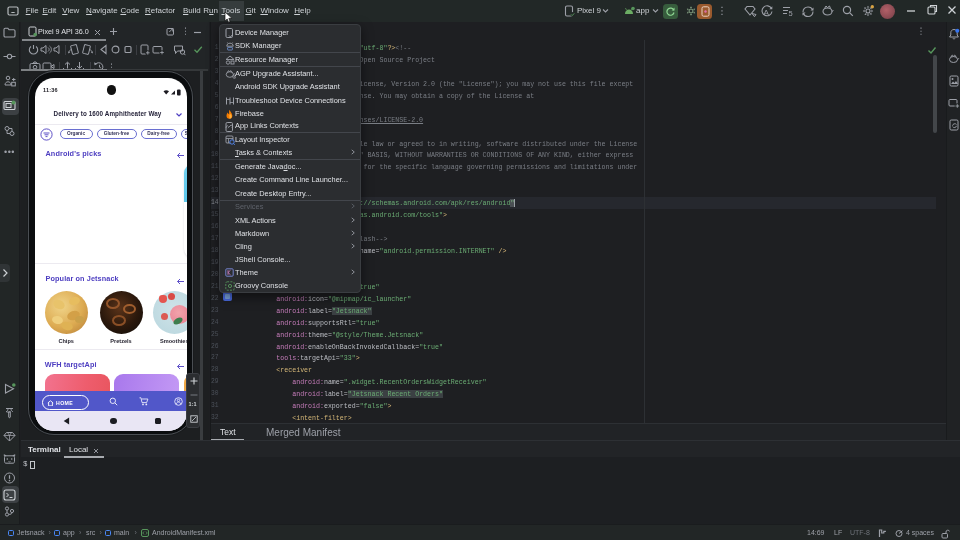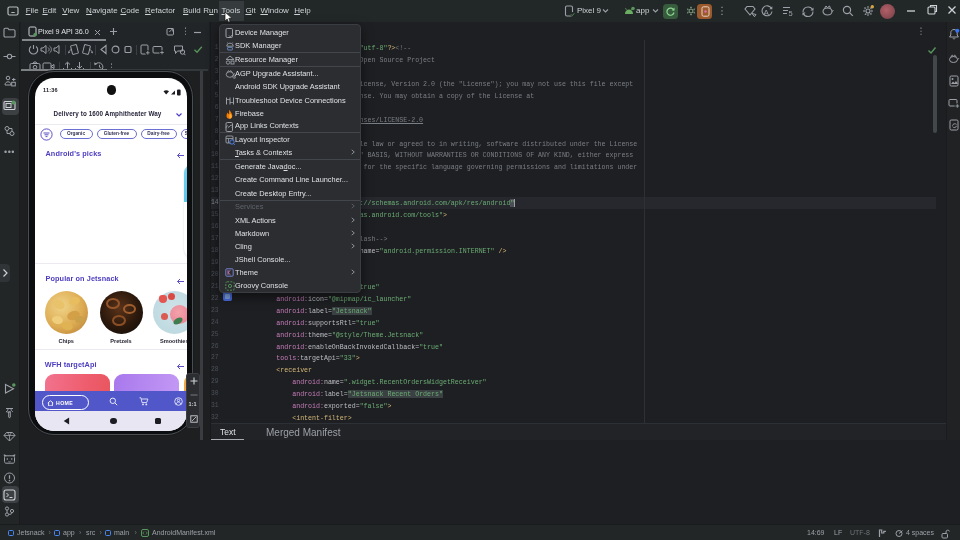--- a/index.html
+++ b/index.html
@@ -453,20 +453,31 @@
           <path d="M9.3 7.2v3.6M7.5 9h3.6" stroke="#9da0a8" stroke-width=".9"></path>
         </svg>
       </div>
 <div class="abs" style="left:1px;top:97px;width:12px;height:12px">
         <svg width="12" height="12" viewBox="0 0 12 12">
           <rect x="2" y="1" width="8" height="10" rx="1.2" fill="none" stroke="#9da0a8" stroke-width="1"></rect>
           <path d="M4.5 6.7A2.3 2.3 0 0 1 8.5 5.5M8.6 6.8a2.3 2.3 0 0 1-4 .9" stroke="#9da0a8" stroke-width=".9" fill="none"></path>
         </svg>
       </div>
 </div>
+<div id="terminal">
+      <div class="abs" style="left:0;top:0;width:939px;height:16px;background:#222427"></div>
+<span class="abs" style="left:7px;top:4px;font-size:8px;font-weight:bold;color:#dfe1e5">Terminal</span>
+<span class="abs" style="left:48px;top:4px;font-size:8px;color:#dfe1e5">Local</span>
+<svg class="abs" style="left:72px;top:7px" width="6" height="6" viewBox="0 0 6 6">
+        <path d="M1 1l4 4M5 1L1 5" stroke="#9da0a8" stroke-width=".9"></path>
+      </svg>
+<div class="abs" style="left:43px;top:15px;width:40px;height:1.5px;background:#a8abb0"></div>
+<span class="abs" style="left:2px;top:19px;font-size:7.5px;color:#bcbec4;font-family:'Liberation Mono',monospace">$</span>
+<div class="abs" style="left:8.5px;top:19.5px;width:5px;height:8.5px;border:1px solid #c3c6cb"></div>
+</div>
 <div id="statusbar">
 <div class="abs" style="left:8px;top:5px;width:6px;height:6px;border:1.4px solid #4a88f7;border-radius:1.5px"></div>
 <span class="abs" style="left:17px;top:4px">Jetsnack</span>
 <span class="abs" style="left:48.5px;top:4px;color:#6f737a">›</span>
 <div class="abs" style="left:54px;top:5px;width:6px;height:6px;border:1.4px solid #4a88f7;border-radius:1.5px"></div>
 <span class="abs" style="left:63px;top:4px">app</span>
 <span class="abs" style="left:79px;top:4px;color:#6f737a">›</span>
 <span class="abs" style="left:86px;top:4px">src</span>
 <span class="abs" style="left:99.5px;top:4px;color:#6f737a">›</span>
 <div class="abs" style="left:105px;top:5px;width:6px;height:6px;border:1.4px solid #4a88f7;border-radius:1.5px"></div>

